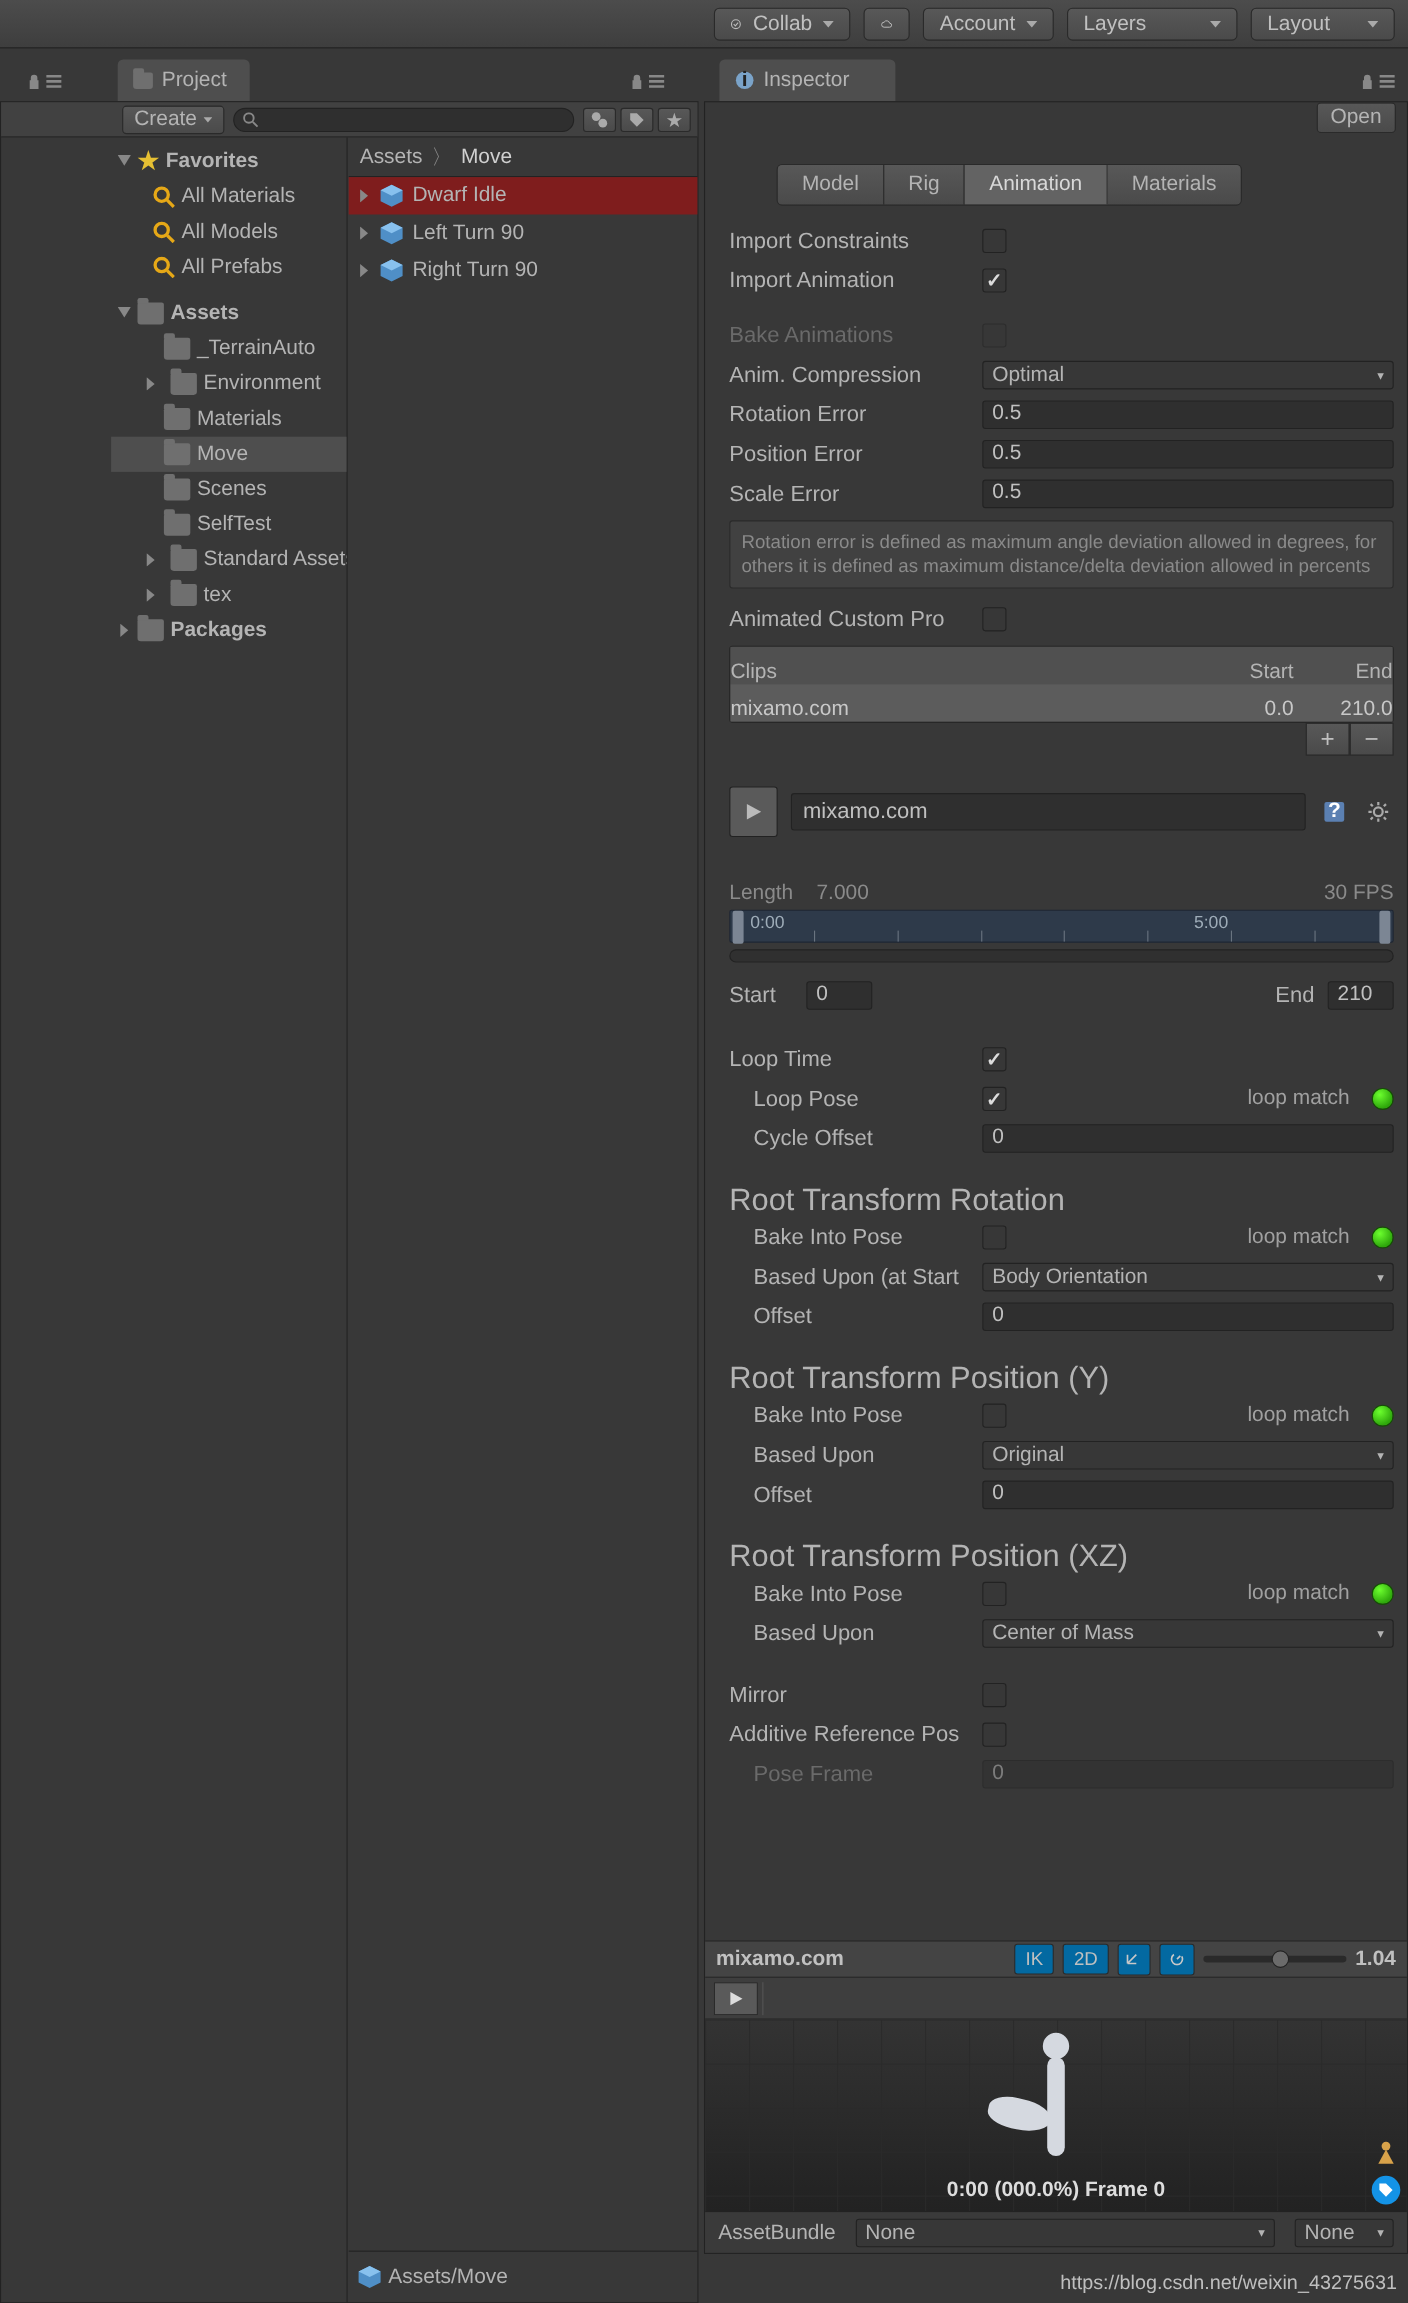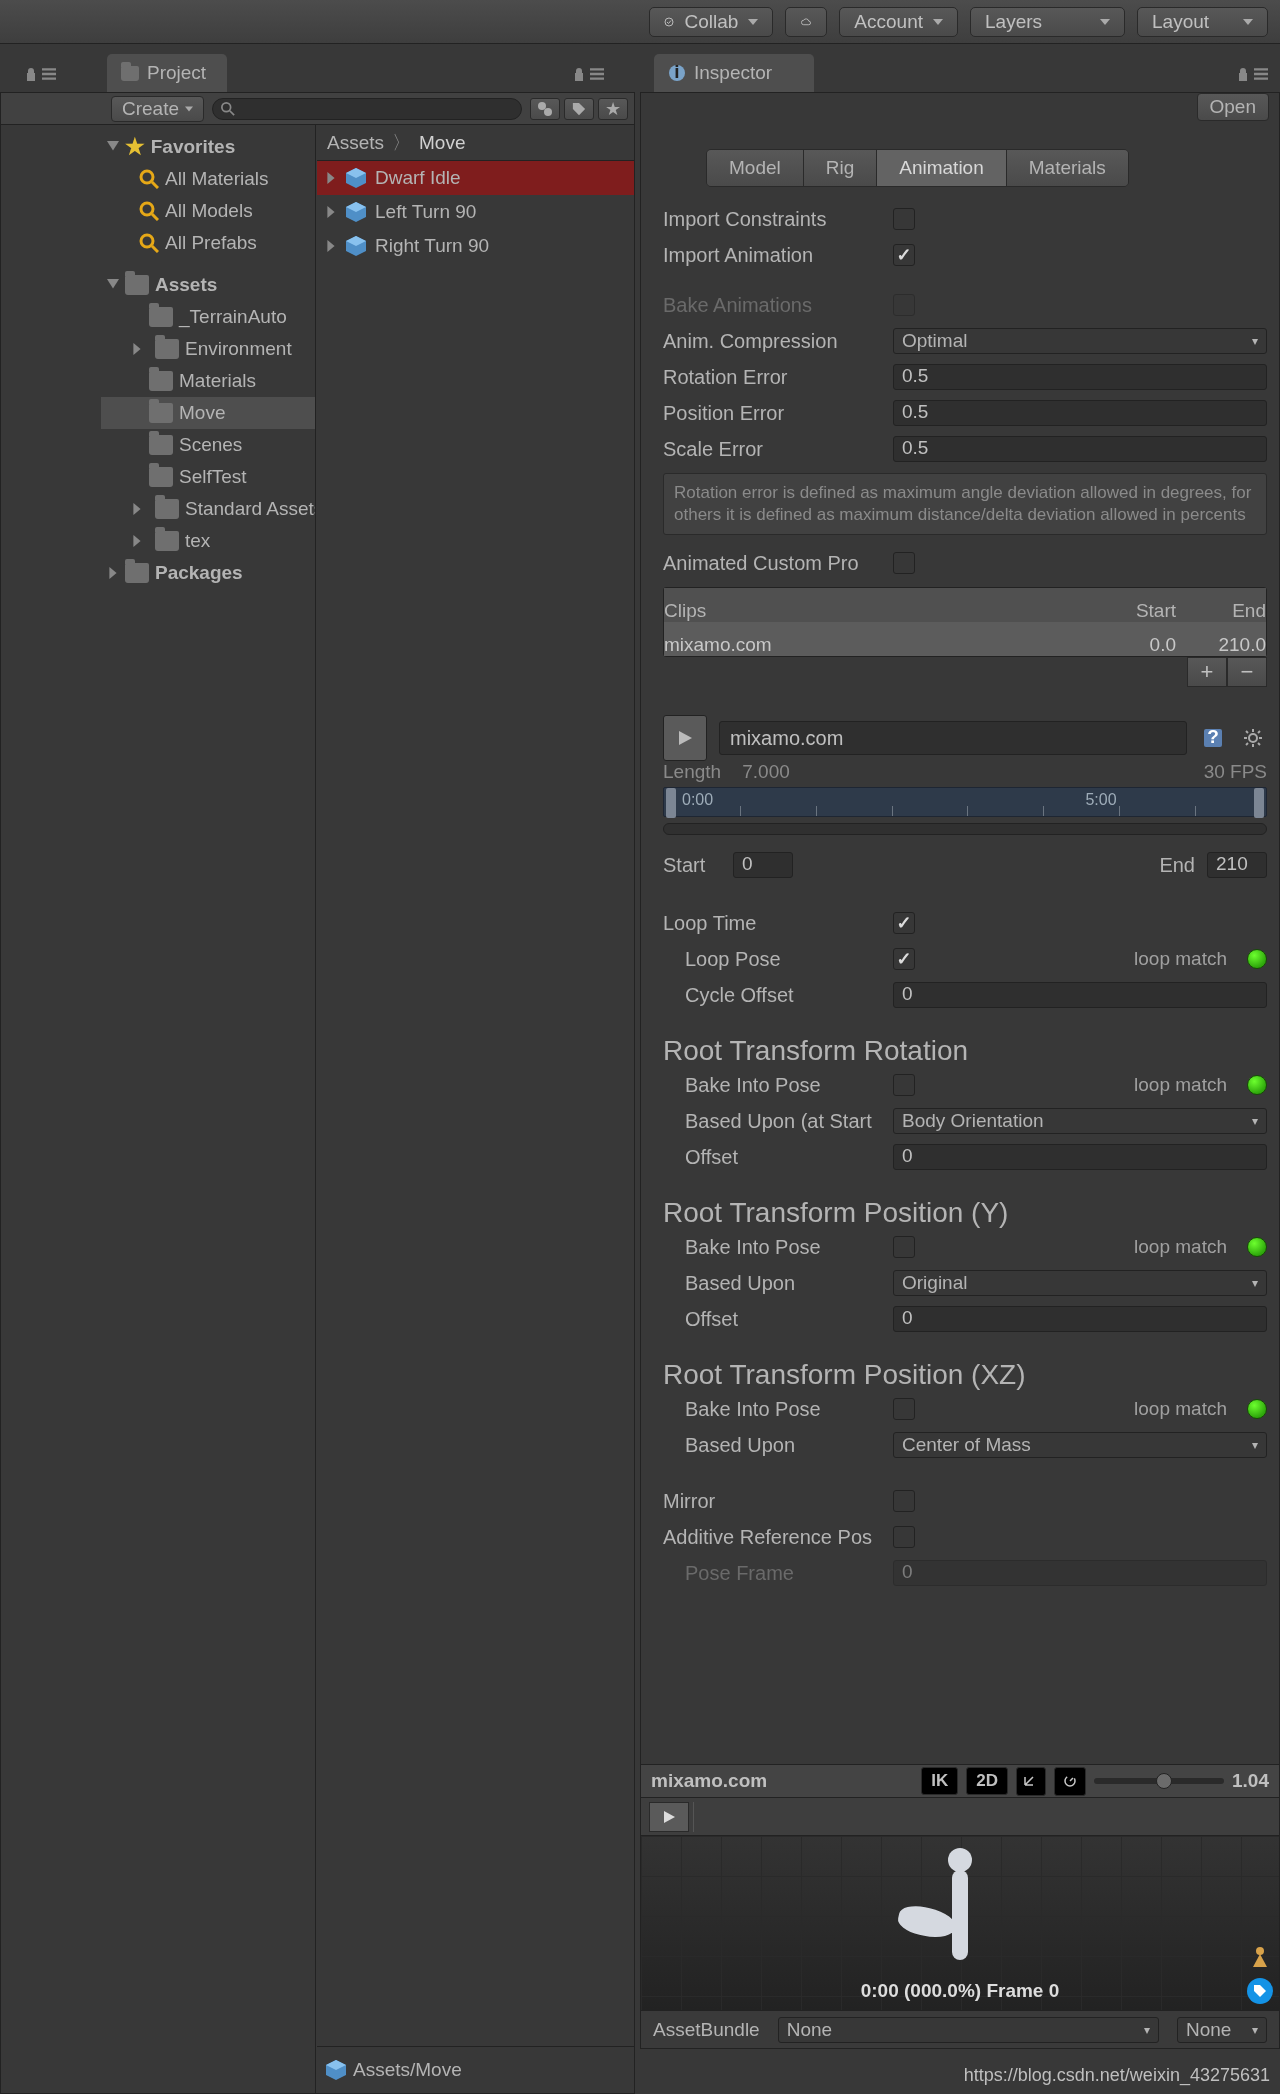--- a/index.html
+++ b/index.html
@@ -86,35 +86,35 @@
 .clips-btns { display:flex; justify-content:flex-end; gap:0; }
 .clips-btns .pm { width:40px; height:30px; background:linear-gradient(#585858,#4a4a4a); border:1px solid #2a2a2a; display:flex; align-items:center; justify-content:center; color:#c0c0c0; font-size:22px; }
 
 
 .playbox { margin-top:28px; display:flex; align-items:center; gap:12px; }
 .play-sq { width:44px; height:46px; background:#5a5a5a; border:1px solid #222; border-radius:3px; display:flex; align-items:center; justify-content:center; }
 .play-sq svg { width:18px; height:18px; fill:#bbb; }
 .clipname { flex:1; height:34px; background:#2f2f2f; border:1px solid #222; border-radius:3px; padding:0 10px; color:#c0c0c0; display:flex; align-items:center; font-size:20px; }
 .ic-btn { width:28px; height:28px; display:flex; align-items:center; justify-content:center; color:#aaa; }
 
-.meta { display:flex; justify-content:space-between; color:#8a8a8a; font-size:18px; }
+.meta { display:flex; justify-content:space-between; margin-top:40px; color:#8a8a8a; font-size:18px; }
 .timeline { margin-top:4px; height:30px; background:#2e3a4a; border:1px solid #1e2633; position:relative; border-radius:2px; }
 .timeline .tick-lbl { position:absolute; top:3px; font-size:16px; color:#9eacb8; }
 .tl-tick { position:absolute; top:18px; width:1px; height:10px; background:#6a7480; }
 .tl-handle { position:absolute; top:0; width:10px; height:30px; background:#7c8694; border-radius:2px; }
 .thin-scroll { margin-top:6px; height:12px; background:#303030; border:1px solid #222; border-radius:6px; }
 
 .sectitle { margin-top:22px; font-size:28px; color:#b4b4b4; }
 .match { margin-left:auto; display:flex; align-items:center; gap:20px; font-size:18px; color:#a0a0a0; }
 .dot { width:20px; height:20px; border-radius:50%; background:radial-gradient(circle at 35% 30%, #6cff2e, #2fa80c 70%); border:1px solid #154d05; }
 
 
 .preview-bar { position:absolute; left:0; right:0; bottom:250px; height:34px; background:#444; border-top:1px solid #222; border-bottom:1px solid #222; display:flex; align-items:center; padding:0 10px; gap:8px; color:#c0c0c0; font-size:19px; }
 .preview-bar .fill { flex:1; }
-.pill { background:#000000; border:1px solid #2a2a2a; border-radius:3px; padding:3px 9px; font-size:17px; font-weight:bold; }
+.pill { background:#0369a1; border:1px solid #2a2a2a; border-radius:3px; padding:3px 9px; font-size:17px; font-weight:normal; }
 .slider { width:130px; height:6px; background:#2a2a2a; border-radius:3px; position:relative; }
 .slider .knob { position:absolute; left:62px; top:-5px; width:16px; height:16px; background:#6b6b6b; border-radius:50%; border:1px solid #222; }
 
 .play-strip { position:absolute; left:0; right:0; bottom:212px; height:38px; background:#3e3e3e; border-bottom:1px solid #222; display:flex; align-items:center; padding:0 8px; }
 .play-strip .pbtn { width:40px; height:30px; background:#5a5a5a; border:1px solid #2a2a2a; display:flex; align-items:center; justify-content:center; }
 .play-strip .pbtn svg { width:14px; height:14px; fill:#dcdcdc; }
 .play-strip .sep { width:1px; height:30px; background:#555; margin-left:4px; }
 
 .preview { position:absolute; left:0; right:0; bottom:38px; height:174px;
   background:

